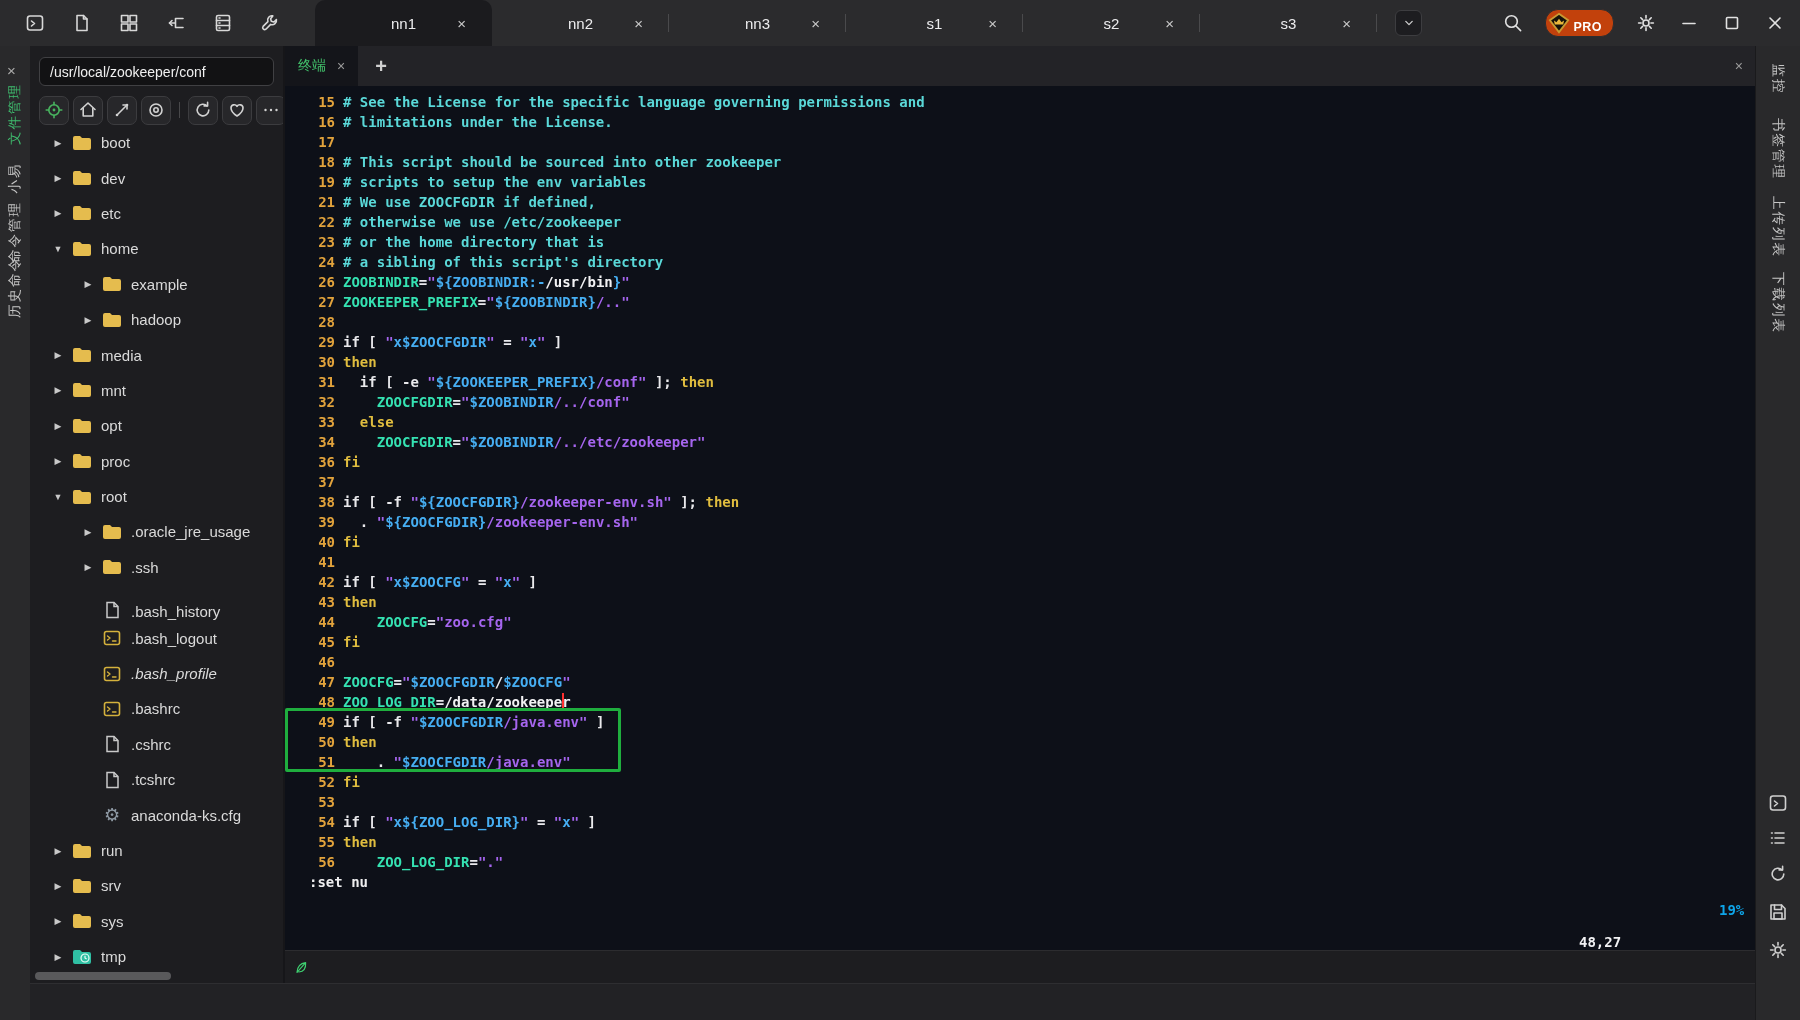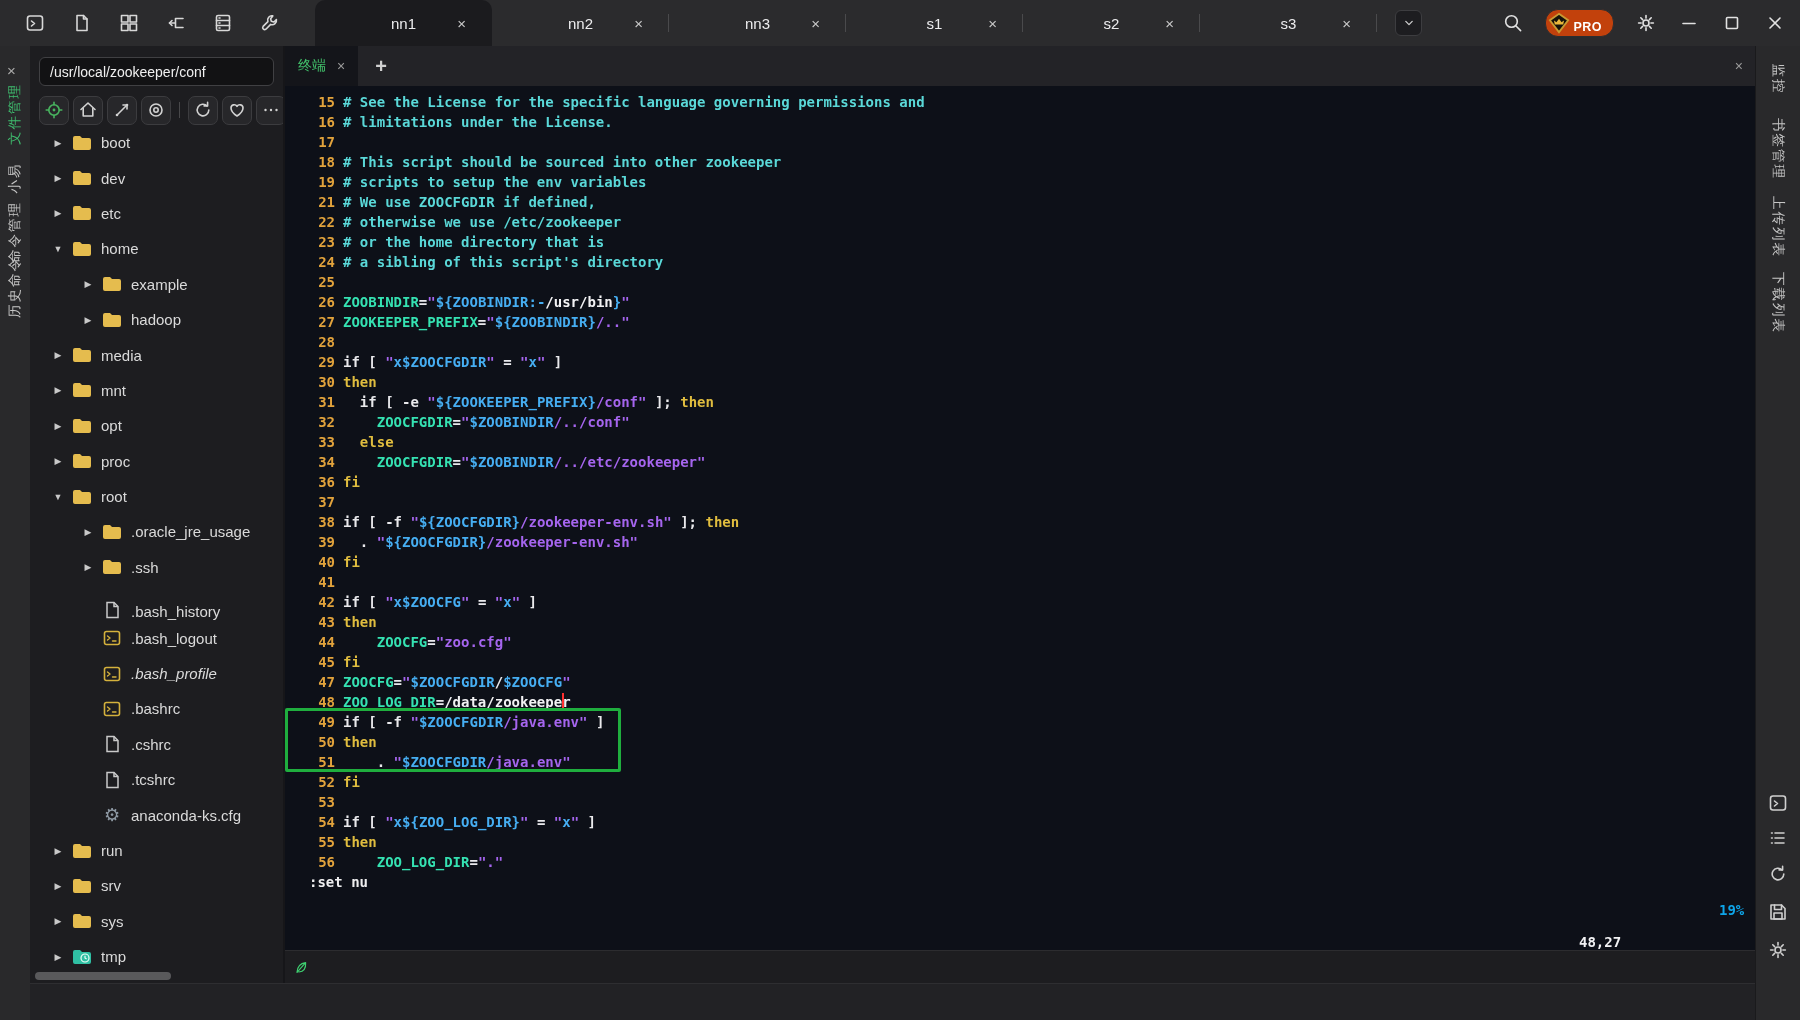--- a/index.html
+++ b/index.html
@@ -548,40 +548,40 @@
     <div id="vim-lines">
         <div class="vl"><span class="ln">15</span><span class="cm"># See the License for the specific language governing permissions and</span></div>
         <div class="vl"><span class="ln">16</span><span class="cm"># limitations under the License.</span></div>
         <div class="vl"><span class="ln">17</span></div>
         <div class="vl"><span class="ln">18</span><span class="cm"># This script should be sourced into other zookeeper</span></div>
         <div class="vl"><span class="ln">19</span><span class="cm"># scripts to setup the env variables</span></div>
         <div class="vl"><span class="ln">21</span><span class="cm"># We use ZOOCFGDIR if defined,</span></div>
         <div class="vl"><span class="ln">22</span><span class="cm"># otherwise we use /etc/zookeeper</span></div>
         <div class="vl"><span class="ln">23</span><span class="cm"># or the home directory that is</span></div>
         <div class="vl"><span class="ln">24</span><span class="cm"># a sibling of this script's directory</span></div>
-        <div class="vl"><span class="ln">25</span></div>
         <div class="vl"><span class="ln">26</span><span class="vr">ZOOBINDIR</span><span class="wh">=</span><span class="pu">"</span><span class="bl">${ZOOBINDIR:-</span><span class="wb">/usr/bin</span><span class="bl">}</span><span class="pu">"</span></div>
         <div class="vl"><span class="ln">27</span><span class="vr">ZOOKEEPER_PREFIX</span><span class="wh">=</span><span class="pu">"</span><span class="bl">${ZOOBINDIR}</span><span class="st">/..</span><span class="pu">"</span></div>
         <div class="vl"><span class="ln">28</span></div>
         <div class="vl"><span class="ln">29</span><span class="wh">if [ </span><span class="pu">"</span><span class="bl">x$ZOOCFGDIR</span><span class="pu">"</span><span class="wh"> = </span><span class="pu">"</span><span class="bl">x</span><span class="pu">"</span><span class="wh"> ]</span></div>
         <div class="vl"><span class="ln">30</span><span class="kw">then</span></div>
         <div class="vl"><span class="ln">31</span><span class="wh">  if [ -e </span><span class="pu">"</span><span class="bl">${ZOOKEEPER_PREFIX}</span><span class="st">/conf</span><span class="pu">"</span><span class="wh"> ]; </span><span class="kw">then</span></div>
         <div class="vl"><span class="ln">32</span><span class="wh">    </span><span class="vr">ZOOCFGDIR</span><span class="wh">=</span><span class="pu">"</span><span class="bl">$ZOOBINDIR</span><span class="st">/../conf</span><span class="pu">"</span></div>
         <div class="vl"><span class="ln">33</span><span class="wh">  </span><span class="kw">else</span></div>
         <div class="vl"><span class="ln">34</span><span class="wh">    </span><span class="vr">ZOOCFGDIR</span><span class="wh">=</span><span class="pu">"</span><span class="bl">$ZOOBINDIR</span><span class="st">/../etc/zookeeper</span><span class="pu">"</span></div>
         <div class="vl"><span class="ln">36</span><span class="kw">fi</span></div>
         <div class="vl"><span class="ln">37</span></div>
         <div class="vl"><span class="ln">38</span><span class="wh">if [ -f </span><span class="pu">"</span><span class="bl">${ZOOCFGDIR}</span><span class="st">/zookeeper-env.sh</span><span class="pu">"</span><span class="wh"> ]; </span><span class="kw">then</span></div>
         <div class="vl"><span class="ln">39</span><span class="wh">  . </span><span class="pu">"</span><span class="bl">${ZOOCFGDIR}</span><span class="st">/zookeeper-env.sh</span><span class="pu">"</span></div>
         <div class="vl"><span class="ln">40</span><span class="kw">fi</span></div>
         <div class="vl"><span class="ln">41</span></div>
         <div class="vl"><span class="ln">42</span><span class="wh">if [ </span><span class="pu">"</span><span class="bl">x$ZOOCFG</span><span class="pu">"</span><span class="wh"> = </span><span class="pu">"</span><span class="bl">x</span><span class="pu">"</span><span class="wh"> ]</span></div>
         <div class="vl"><span class="ln">43</span><span class="kw">then</span></div>
         <div class="vl"><span class="ln">44</span><span class="wh">    </span><span class="vr">ZOOCFG</span><span class="wh">=</span><span class="pu">"</span><span class="st">zoo.cfg</span><span class="pu">"</span></div>
         <div class="vl"><span class="ln">45</span><span class="kw">fi</span></div>
+        <div class="vl"><span class="ln">46</span></div>
         <div class="vl"><span class="ln">47</span><span class="vr">ZOOCFG</span><span class="wh">=</span><span class="pu">"</span><span class="bl">$ZOOCFGDIR</span><span class="wh">/</span><span class="bl">$ZOOCFG</span><span class="pu">"</span></div>
         <div class="vl"><span class="ln">48</span><span class="vr">ZOO_LOG_DIR</span><span class="wh">=</span><span class="wb">/data/zookeepe</span><span class="cursor"></span><span class="wb">r</span></div>
         <div class="vl"><span class="ln">49</span><span class="wh">if [ -f </span><span class="pu">"</span><span class="bl">$ZOOCFGDIR</span><span class="st">/java.env</span><span class="pu">"</span><span class="wh"> ]</span></div>
         <div class="vl"><span class="ln">50</span><span class="kw">then</span></div>
         <div class="vl"><span class="ln">51</span><span class="wh">    . </span><span class="pu">"</span><span class="bl">$ZOOCFGDIR</span><span class="st">/java.env</span><span class="pu">"</span></div>
         <div class="vl"><span class="ln">52</span><span class="kw">fi</span></div>
         <div class="vl"><span class="ln">53</span></div>
         <div class="vl"><span class="ln">54</span><span class="wh">if [ </span><span class="pu">"</span><span class="bl">x${ZOO_LOG_DIR}</span><span class="pu">"</span><span class="wh"> = </span><span class="pu">"</span><span class="bl">x</span><span class="pu">"</span><span class="wh"> ]</span></div>
         <div class="vl"><span class="ln">55</span><span class="kw">then</span></div>
         <div class="vl"><span class="ln">56</span><span class="wh">    </span><span class="vr">ZOO_LOG_DIR</span><span class="wh">=</span><span class="pu">"</span><span class="st">.</span><span class="pu">"</span></div>

